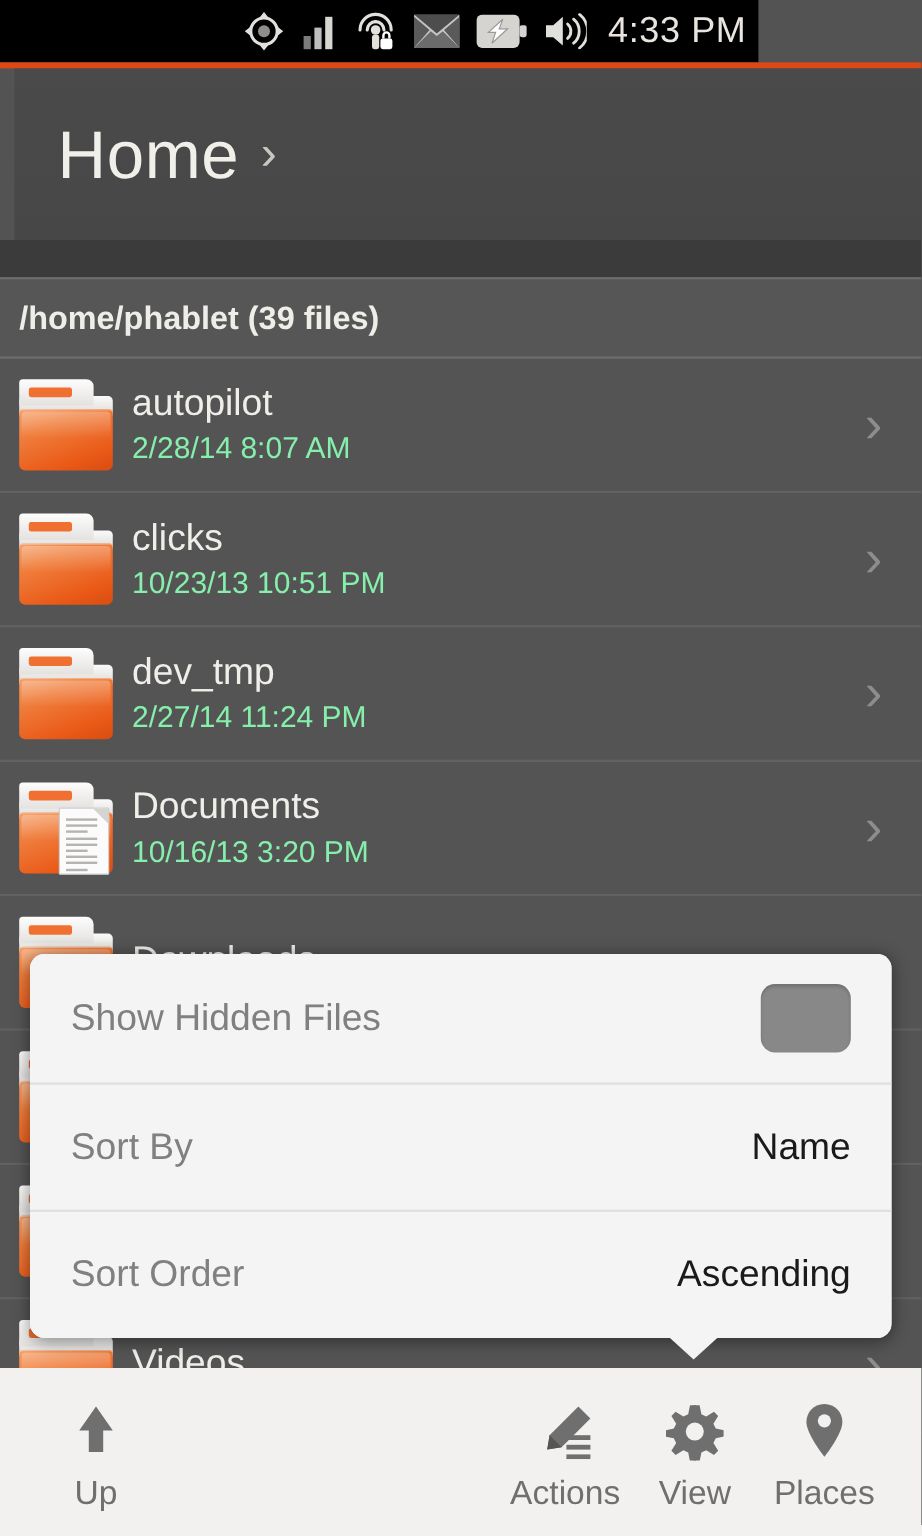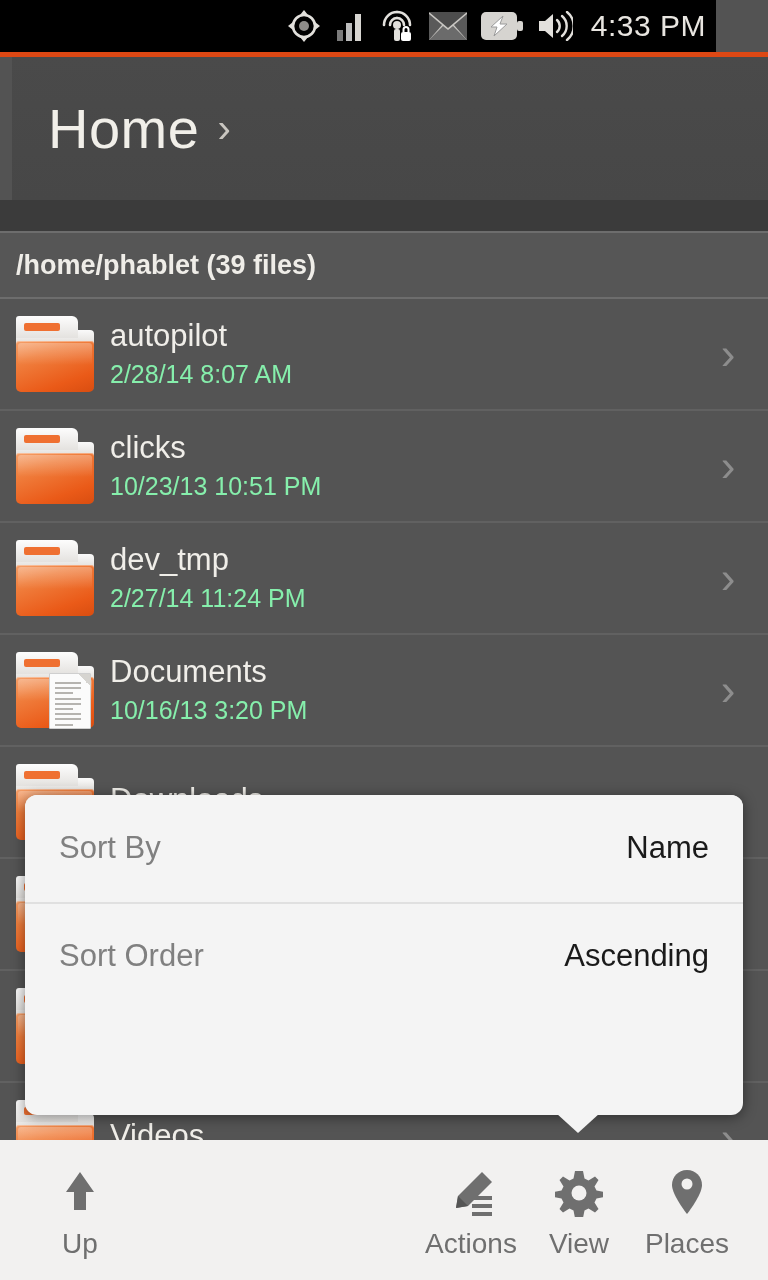--- a/index.html
+++ b/index.html
@@ -6,21 +6,21 @@
   html, body {
     width:768px; height:1280px;
     background:#535353;
     font-family:"Liberation Sans", sans-serif;
     overflow:hidden;
   }
   #root { position:relative; width:768px; height:1280px; overflow:hidden; }
 
   
   .statusbar{
-    position:absolute; top:0; left:0; width:716px; height:52px;
+    position:absolute; top:0; left:0; width:632px; height:52px;
     background:#000; display:flex; align-items:center; justify-content:flex-end;
     padding-right:10px;
   }
   .statusbar .si{ margin-left:14px; display:flex; align-items:center; }
   .sb-time{
     color:#e8e5e0; font-size:30px; margin-left:18px; letter-spacing:.5px;
     font-family:"Liberation Sans", sans-serif;
   }
   .orangeline{ position:absolute; top:52px; left:0; width:768px; height:5px; background:#dd4814; }
 
@@ -351,20 +351,24 @@
         <div class="row-text">
           <div class="row-name">Videos</div>
           <div class="row-date"></div>
         </div>
         <div class="row-chev">›</div>
       </div>
     </div>
 
   <div class="dialog">
 
+    <div class="drow">
+      <span class="drow-label">Show Hidden Files</span>
+      <span class="checkbox"></span>
+    </div>
 
     <div class="drow">
       <span class="drow-label">Sort By</span>
       <span class="drow-value">Name</span>
     </div>
 
     <div class="drow">
       <span class="drow-label">Sort Order</span>
       <span class="drow-value">Ascending</span>
     </div>

